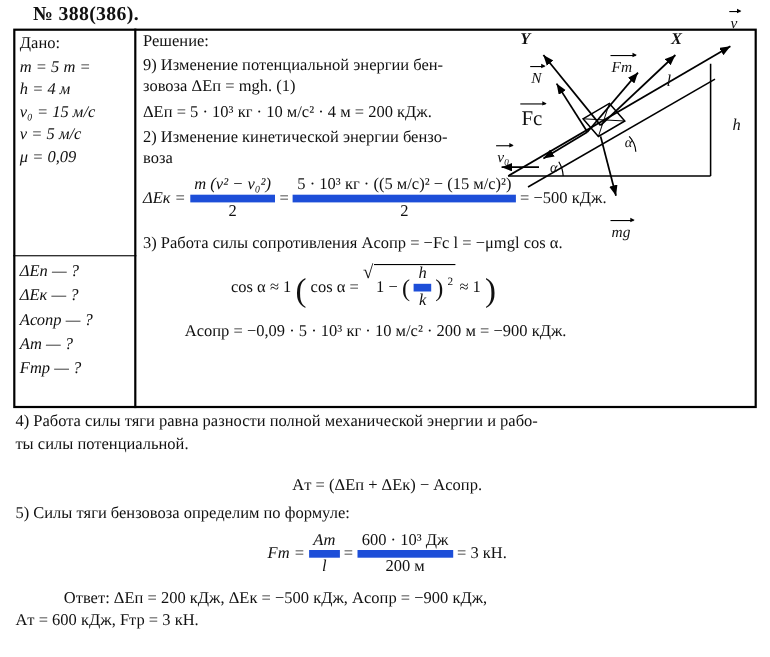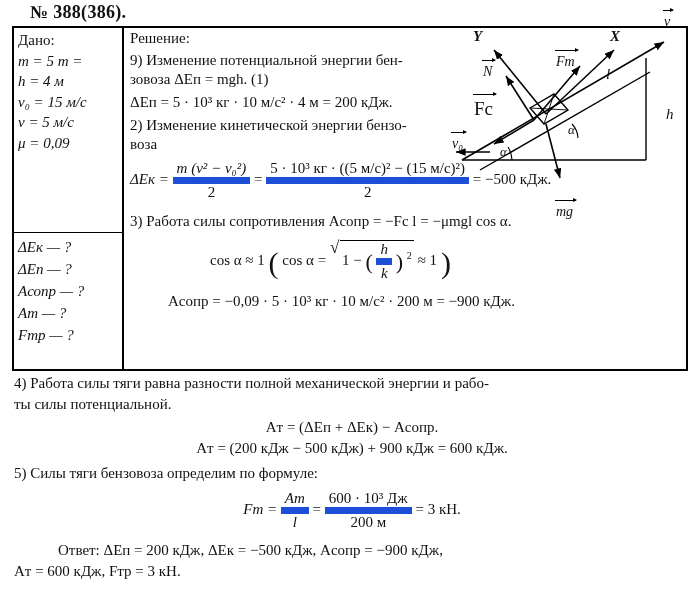--- a/index.html
+++ b/index.html
@@ -111,22 +111,22 @@
   <div class="given">
     <div class="row hdr">Дано:</div>
     <div class="row it">m = 5 т =</div>
     <div class="row it">h = 4 м</div>
     <div class="row it">v₀ = 15 м/с</div>
     <div class="row it">v = 5 м/с</div>
     <div class="row it">μ = 0,09</div>
   </div>
 
   <div class="findlist">
+    <div class="row it">ΔEп — ?</div>
     <div class="row it">ΔEк — ?</div>
-    <div class="row it">ΔEп — ?</div>
     <div class="row it">Aсопр — ?</div>
     <div class="row it">Aт — ?</div>
     <div class="row it">Fтр — ?</div>
   </div>
 
   <div class="blk" style="left:130px;top:30px;">Решение:</div>
 
   <div class="blk" style="left:130px;top:52px;width:330px;">9) Изменение потенциальной энергии бен-</div>
   <div class="blk" style="left:130px;top:71px;width:340px;">зовоза ΔEп = mgh. (1)</div>
   <div class="blk" style="left:130px;top:94px;width:400px;">ΔEп = 5 · 10³ кг · 10 м/с² · 4 м = 200 кДж.</div>
@@ -223,22 +223,21 @@
 
     <div style="position:absolute;left:156px;top:38px;font-size:15px;font-style:italic;">l</div>
     <div style="position:absolute;left:216px;top:78px;font-size:15px;font-style:italic;">h</div>
     <div style="position:absolute;left:50px;top:116px;font-size:13px;font-style:italic;">α</div>
     <div style="position:absolute;left:118px;top:94px;font-size:13px;font-style:italic;">α</div>
   </div>
 
   <div class="below">
     <p>4) Работа силы тяги равна разности полной механической энергии и рабо-</p>
     <p>ты силы потенциальной.</p>
-    <p class="center" style="margin-top:4px;">Aт = (ΔEп + ΔEк) − Aсопр.</p>
-    <p class="center">Aт = (200 кДж − 500 кДж) + 900 кДж = 600 кДж.</p>
+    <p class="center" style="margin-top:18px;">Aт = (ΔEп + ΔEк) − Aсопр.</p>
     <p style="margin-top:6px;">5) Силы тяги бензовоза определим по формуле:</p>
 
     <p class="center" style="margin-top:6px;">
       <span class="it">Fт =</span>
       <span class="frac">
         <span class="num it">Aт</span>
         <span class="den it">l</span>
       </span>
       <span>=</span>
       <span class="frac">

